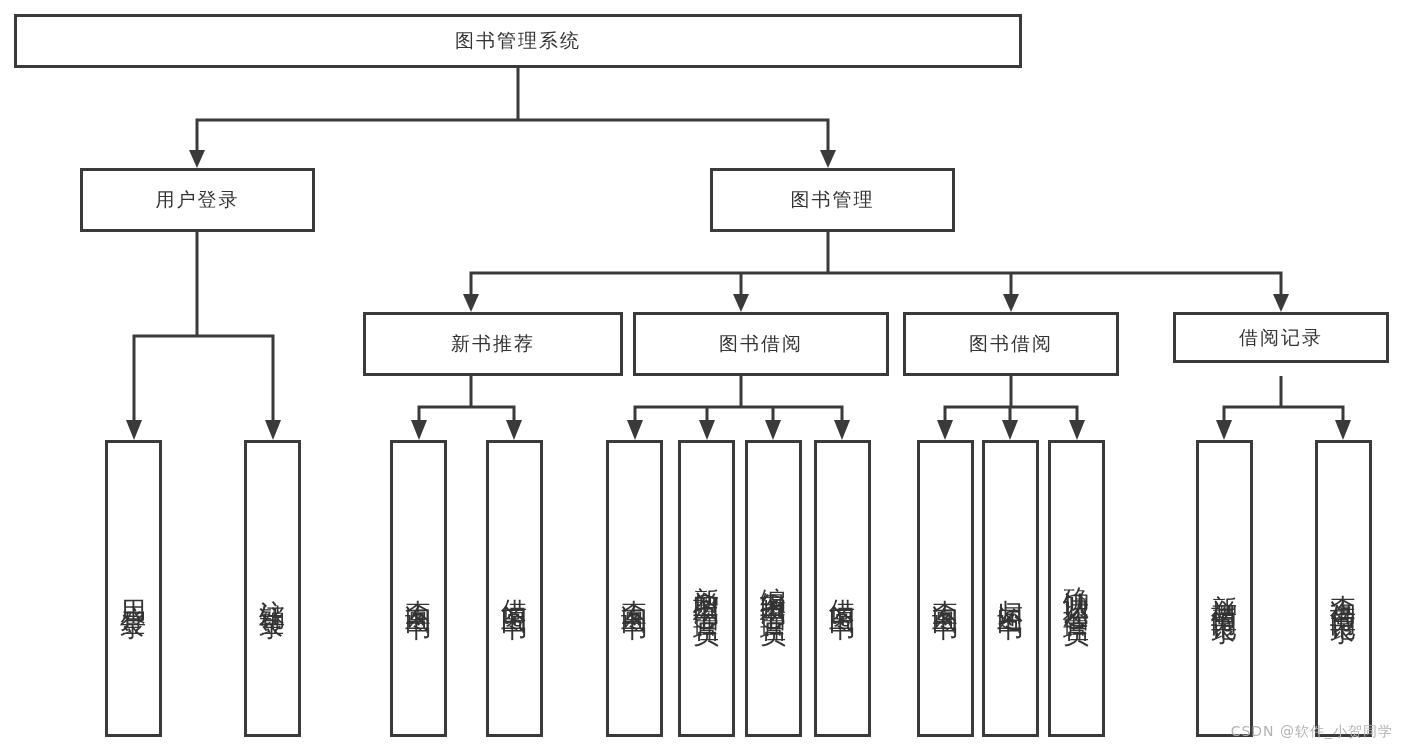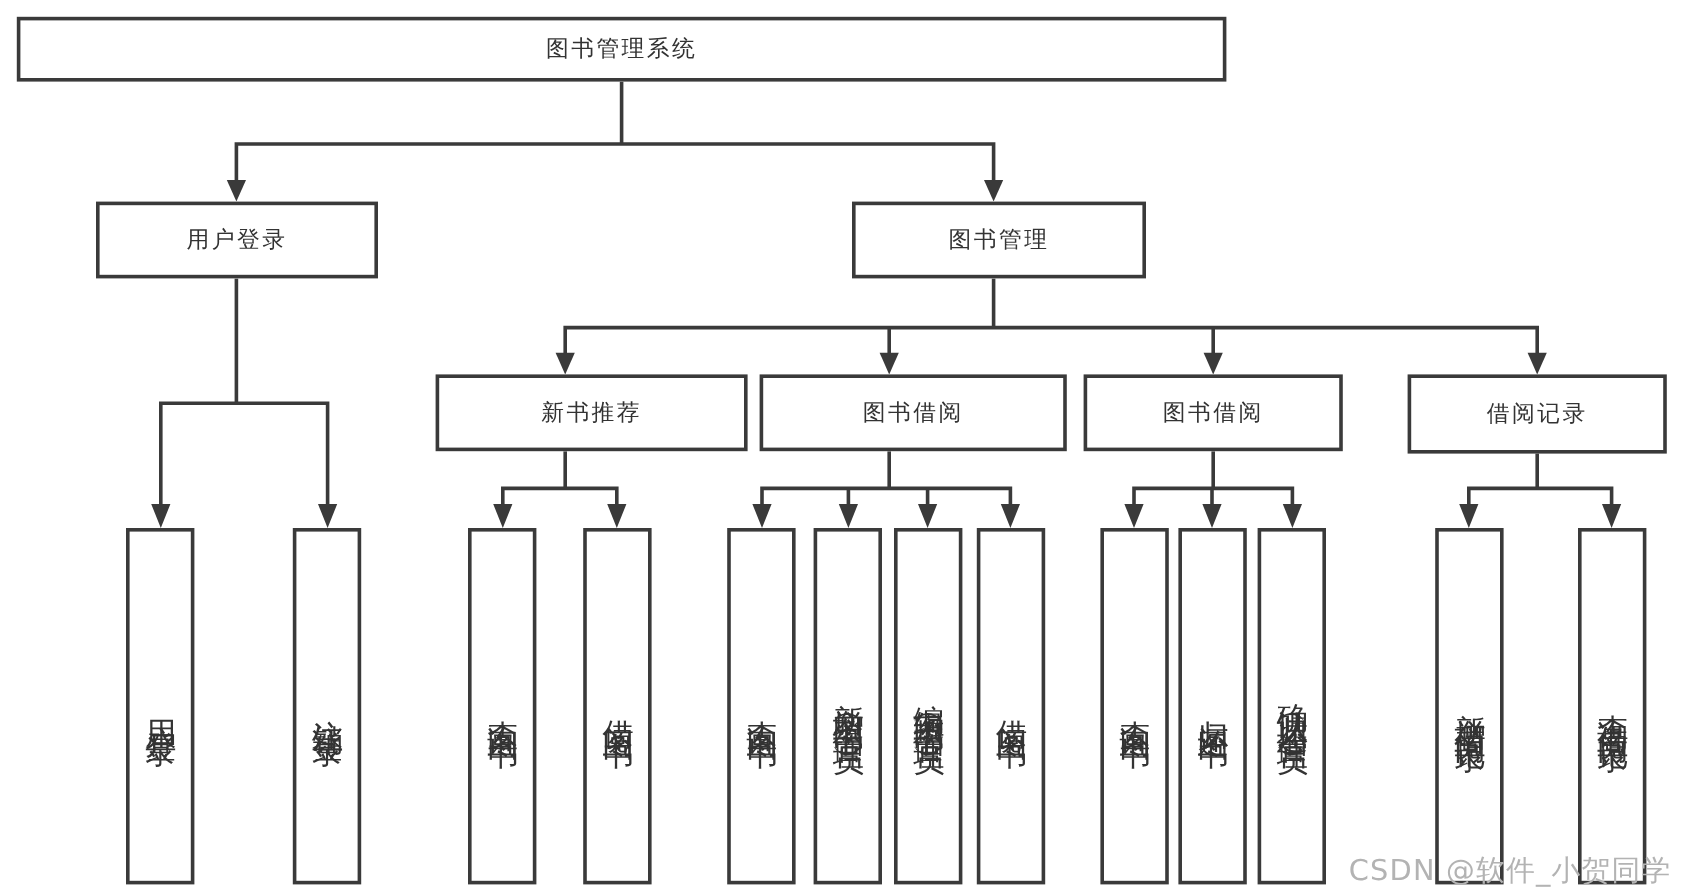--- a/index.html
+++ b/index.html
@@ -36,21 +36,21 @@
     writing-mode:vertical-rl;
     text-orientation:mixed;
     letter-spacing:5px;
     line-height:1;
   }
   .watermark{
     position:absolute;
     right:12px;
     bottom:6px;
     color:var(--wm);
-    font-size:24px;
+    font-size:14px;
     letter-spacing:1px;
     z-index:5;
     white-space:nowrap;
   }
 </style>
 </head>
 <body>
 
 <div class="canvas">
 
@@ -103,21 +103,21 @@
 
   <div class="box h" style="left:363px;top:312px;width:260px;height:64px">
     <span>新书推荐</span>
   </div>
   <div class="box h" style="left:633px;top:312px;width:256px;height:64px">
     <span>图书借阅</span>
   </div>
   <div class="box h" style="left:903px;top:312px;width:216px;height:64px">
     <span>图书借阅</span>
   </div>
-  <div class="box h" style="left:1173px;top:312px;width:216px;height:66px">
+  <div class="box h" style="left:1173px;top:312px;width:216px;height:51px">
     <span>借阅记录</span>
   </div>
 
   <div class="box v" style="left:105px;top:440px;width:57px;height:297px">
     <span class="vtxt">用户登录</span>
   </div>
   <div class="box v" style="left:244px;top:440px;width:57px;height:297px">
     <span class="vtxt">注销登录</span>
   </div>
 

